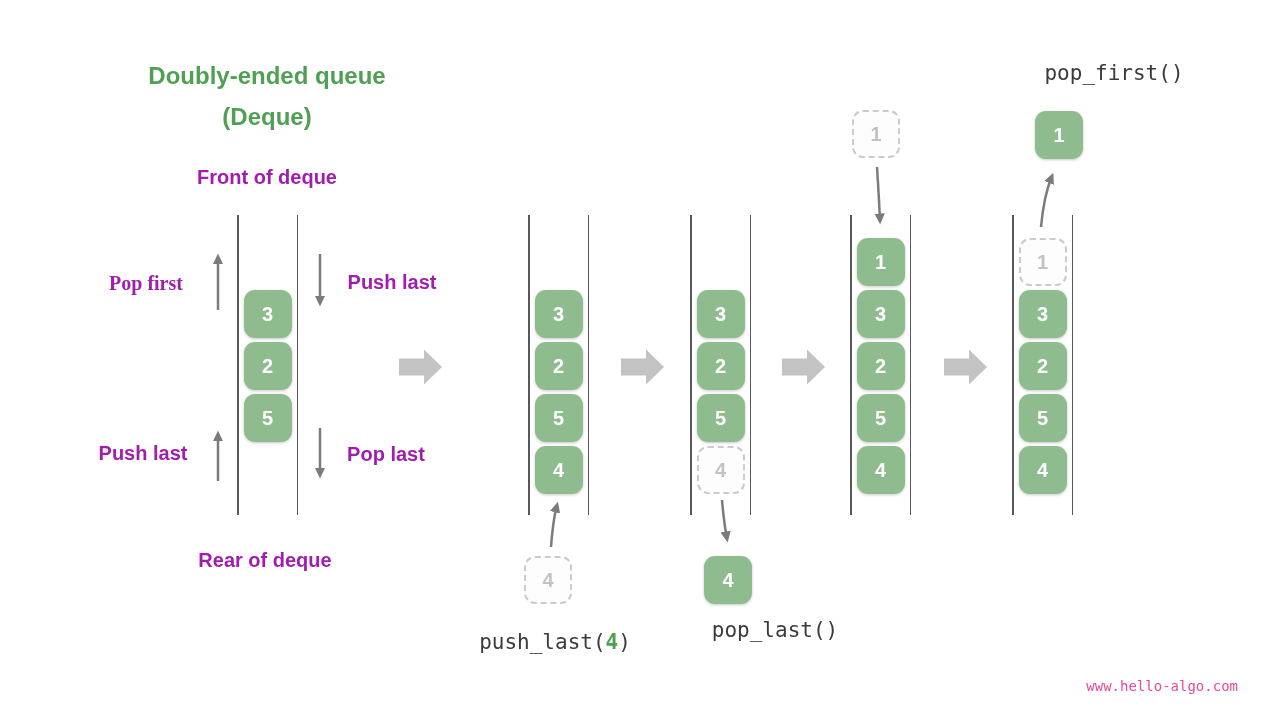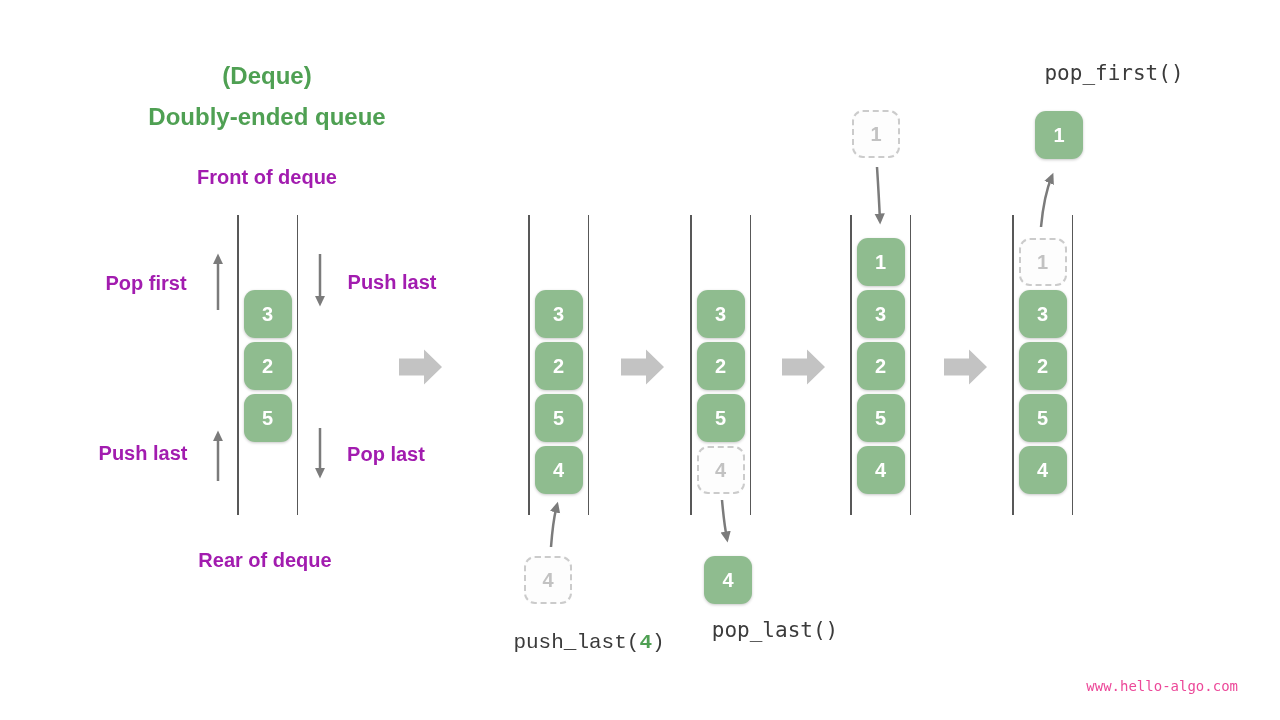--- a/index.html
+++ b/index.html
@@ -44,27 +44,27 @@
     font-family:"DejaVu Sans Mono","Liberation Mono",monospace;
     font-size:14px; color:#ec4899;
   }
 </style>
 </head>
 <body>
 
 <div class="canvas">
 
   <div class="title">
+    <div>Doubly-ended queue</div>
     <div>(Deque)</div>
-    <div>Doubly-ended queue</div>
   </div>
 
   <div class="blabel" style="left:267px; top:177px;">Front of deque</div>
   <div class="blabel" style="left:265px; top:560px;">Rear of deque</div>
-  <div class="blabel" style="left:146px; top:283px;">Pop first</div>
+  <div class="blabel" style="left:146px; top:283px;font-family:Liberation Serif, serif;">Pop first</div>
   <div class="blabel" style="left:392px; top:282px;">Push last</div>
   <div class="blabel" style="left:143px; top:453px;">Push last</div>
   <div class="blabel" style="left:386px; top:454px;">Pop last</div>
 
   <div class="queue" style="left:237px;">
     <div class="vline l"></div>
     <div class="vline r"></div>
     <div class="cell r1">3</div>
     <div class="cell r2">2</div>
     <div class="cell r3">5</div>
@@ -106,21 +106,21 @@
     <div class="vline r"></div>
     <div class="ghost r0">1</div>
     <div class="cell r1">3</div>
     <div class="cell r2">2</div>
     <div class="cell r3">5</div>
     <div class="cell r4">4</div>
   </div>
   <div class="fcell" style="left:1035px; top:111px;">1</div>
 
   <div class="code" style="left:1114px; top:73px;">pop_first()</div>
-  <div class="code" style="left:589px; top:642px;font-family:Liberation Mono, monospace;"><span>push_last(</span><span class="arg">4</span><span>)</span></div>
+  <div class="code" style="left:555px; top:642px;"><span>push_last(</span><span class="arg">4</span><span>)</span></div>
   <div class="code" style="left:775px; top:630px;">pop_last()</div>
 
   <svg class="overlay" width="1280" height="720" viewBox="0 0 1280 720">
     <defs>
       <marker id="ah" viewBox="0 0 10 10" refX="6.5" refY="5" markerWidth="4.6" markerHeight="4.6" orient="auto-start-reverse">
         <path d="M0,0.5 L9.5,5 L0,9.5 Z" fill="#7B7B7B"></path>
       </marker>
     </defs>
 
     <path d="M218,310 L218,257" stroke="#7B7B7B" stroke-width="2.5" fill="none" marker-end="url(#ah)"></path>

